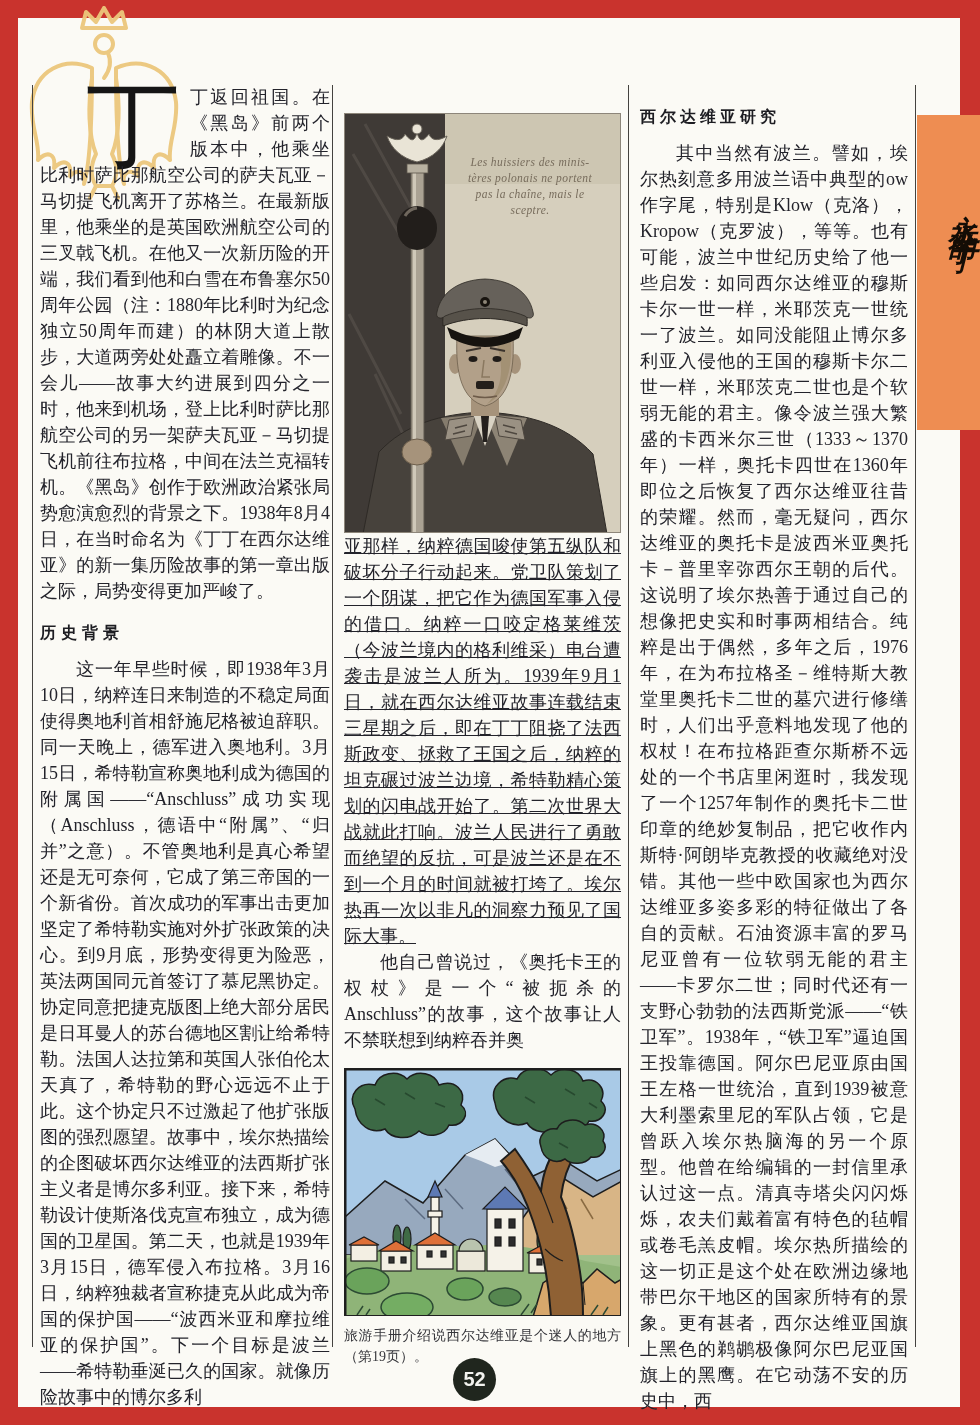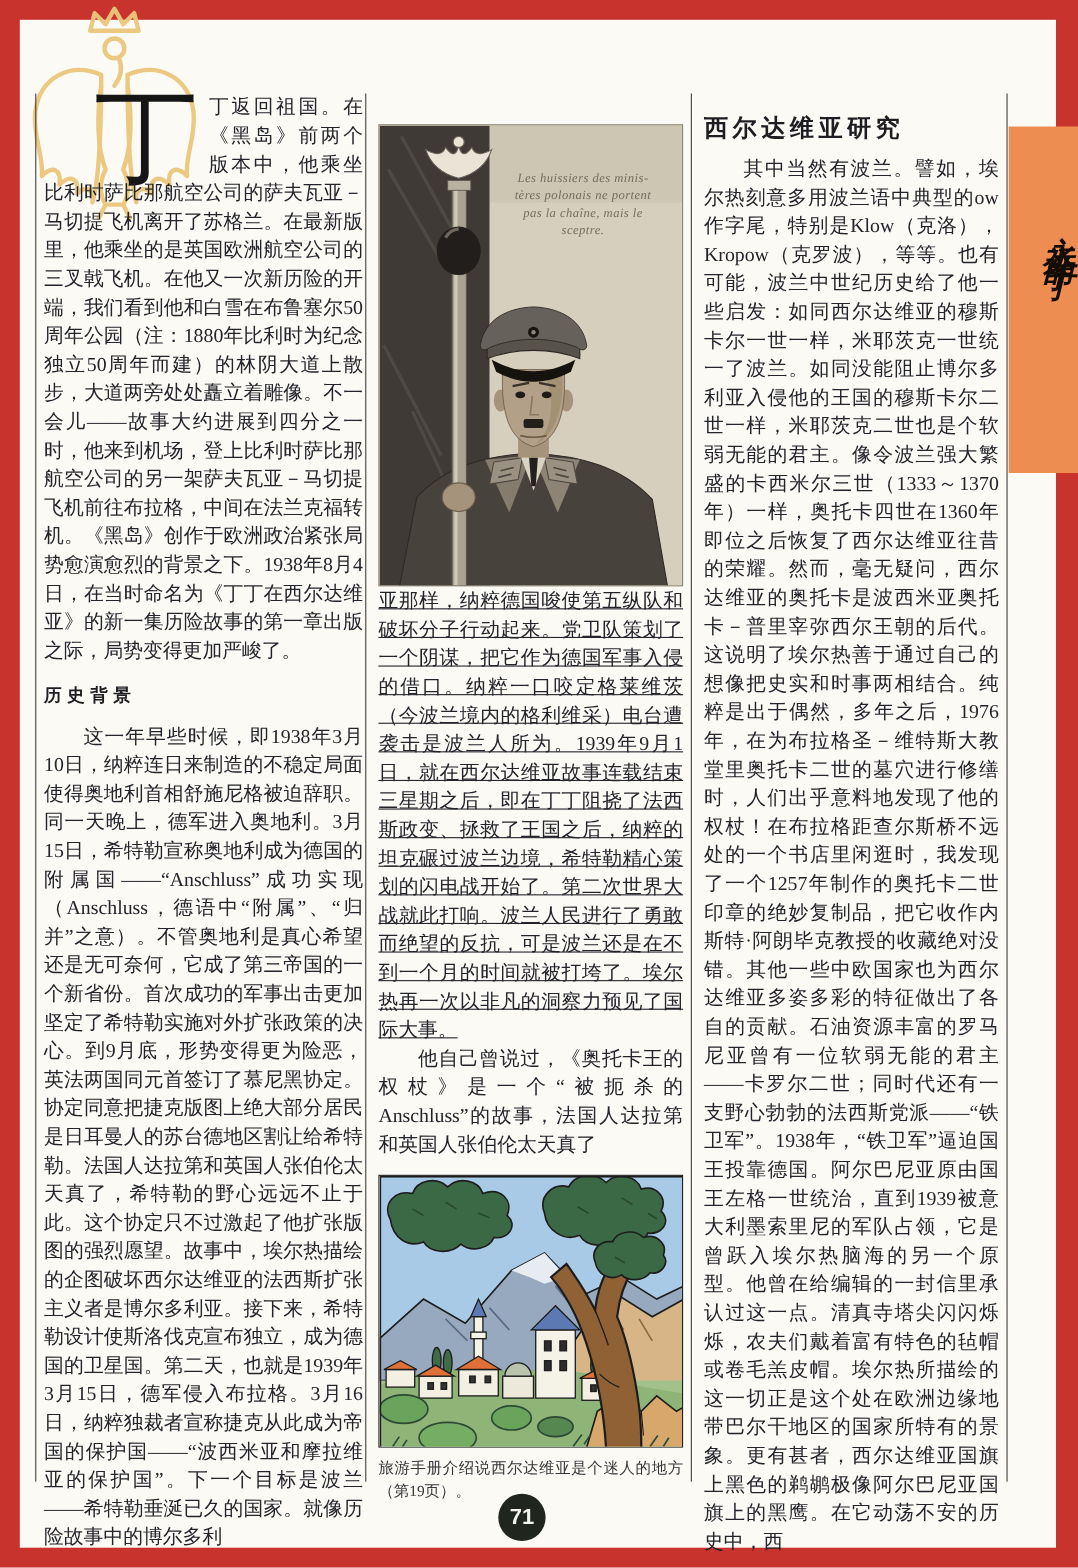--- a/index.html
+++ b/index.html
@@ -11,21 +11,21 @@
   .rule.r1{left:32px;} .rule.r2{left:332px;} .rule.r3{left:628px;} .rule.r4{left:915px;}
   
   .col{position:absolute;color:#23232b;font-size:18px;line-height:26px;text-align:justify;}
   .col p{margin:0;}
   .left-col{left:40px;top:84px;width:290px;}
   .mid-col{left:344px;top:85px;width:277px;}
   .right-col{left:640px;top:88px;width:268px;}
   .indent{text-indent:2em;}
   h2{font-family:"Liberation Sans","DejaVu Sans",sans-serif;color:#1d1d22;margin:0;}
   .h-hist{font-size:16px;letter-spacing:5px;margin:16px 0 10px 0;}
-  .h-study{font-size:22px;letter-spacing:4px;margin:16px 0 10px 0;}
+  .h-study{font-size:16px;letter-spacing:4px;margin:16px 0 10px 0;}
   
   .dropcap{float:left;width:150px;height:78px;text-align:right;font-size:94px;
            line-height:82px;color:#151515;padding-right:10px;box-sizing:border-box;}
   
   .emblem{position:absolute;left:20px;top:4px;z-index:0;}
   .left-col{z-index:1;}
   
   .photo{position:relative;width:277px;height:420px;border:1px solid #8d867a;box-sizing:border-box;overflow:hidden;background:#d4cdbb;margin-top:28px;}
   .photo-text{position:absolute;left:104px;top:40px;width:162px;font-size:11.5px;line-height:16px;
               font-style:italic;color:#776c5c;text-align:center;white-space:pre-line;letter-spacing:.4px;}
@@ -121,21 +121,21 @@
         </g>
         <ellipse cx="72" cy="338" rx="15" ry="13" fill="#a6937b" stroke="#6d5f4c" stroke-width="1"></ellipse>
       </g>
     </svg>
     <div class="photo-text">Les huissiers des minis-
 tères polonais ne portent
 pas la chaîne, mais le
 sceptre.</div>
   </div>
   <p class="midtext">亚那样，纳粹德国唆使第五纵队和破坏分子行动起来。党卫队策划了一个阴谋，把它作为德国军事入侵的借口。纳粹一口咬定格莱维茨（今波兰境内的格利维采）电台遭袭击是波兰人所为。1939年9月1日，就在西尔达维亚故事连载结束三星期之后，即在丁丁阻挠了法西斯政变、拯救了王国之后，纳粹的坦克碾过波兰边境，希特勒精心策划的闪电战开始了。第二次世界大战就此打响。波兰人民进行了勇敢而绝望的反抗，可是波兰还是在不到一个月的时间就被打垮了。埃尔热再一次以非凡的洞察力预见了国际大事。</p>
-  <p class="indent">他自己曾说过，《奥托卡王的权杖》是一个“被扼杀的Anschluss”的故事，法国人达拉第和英国人张伯伦太天真了</p>
+  <p class="indent">他自己曾说过，《奥托卡王的权杖》是一个“被扼杀的Anschluss”的故事，这个故事让人不禁联想到纳粹吞并奥</p>
   <div class="cartoon">
     <svg width="277" height="248" viewBox="0 0 277 248">
       <rect width="277" height="248" fill="#a9cae7"></rect>
       <path d="M0,148 L40,112 L78,134 L120,86 L150,70 L186,108 L220,92 L252,112 L277,100 L277,186 L0,186 Z" fill="#97a9be" stroke="#1d1d1d" stroke-width="1.5"></path>
       <path d="M120,86 L150,70 L170,92 L150,98 L136,92 Z" fill="#e6ecf2"></path>
       <path d="M60,130 L80,150 M100,120 L118,140 M160,100 L176,120 M200,110 L214,128" stroke="#5c6b80" stroke-width="1.5" fill="none"></path>
       <path d="M170,160 L210,104 L248,128 L277,112 L277,205 L170,205 Z" fill="#d8b586" stroke="#1d1d1d" stroke-width="1.5"></path>
       <path d="M210,120 L222,140 M236,130 L248,150" stroke="#8a6b42" stroke-width="1.5" fill="none"></path>
       <rect y="186" width="277" height="62" fill="#a2c18b"></rect>
       <path d="M0,190 C40,176 80,172 120,178 C160,172 200,180 240,192 L277,198 L277,248 L0,248 Z" fill="#8fb478"></path>
@@ -192,14 +192,14 @@
 <div class="col right-col">
   <h2 class="h-study">西尔达维亚研究</h2>
   <p class="indent">其中当然有波兰。譬如，埃尔热刻意多用波兰语中典型的ow作字尾，特别是Klow（克洛），Kropow（克罗波），等等。也有可能，波兰中世纪历史给了他一些启发：如同西尔达维亚的穆斯卡尔一世一样，米耶茨克一世统一了波兰。如同没能阻止博尔多利亚入侵他的王国的穆斯卡尔二世一样，米耶茨克二世也是个软弱无能的君主。像令波兰强大繁盛的卡西米尔三世（1333～1370年）一样，奥托卡四世在1360年即位之后恢复了西尔达维亚往昔的荣耀。然而，毫无疑问，西尔达维亚的奥托卡是波西米亚奥托卡－普里宰弥西尔王朝的后代。这说明了埃尔热善于通过自己的想像把史实和时事两相结合。纯粹是出于偶然，多年之后，1976年，在为布拉格圣－维特斯大教堂里奥托卡二世的墓穴进行修缮时，人们出乎意料地发现了他的权杖！在布拉格距查尔斯桥不远处的一个书店里闲逛时，我发现了一个1257年制作的奥托卡二世印章的绝妙复制品，把它收作内斯特·阿朗毕克教授的收藏绝对没错。其他一些中欧国家也为西尔达维亚多姿多彩的特征做出了各自的贡献。石油资源丰富的罗马尼亚曾有一位软弱无能的君主——卡罗尔二世；同时代还有一支野心勃勃的法西斯党派——“铁卫军”。1938年，“铁卫军”逼迫国王投靠德国。阿尔巴尼亚原由国王左格一世统治，直到1939被意大利墨索里尼的军队占领，它是曾跃入埃尔热脑海的另一个原型。他曾在给编辑的一封信里承认过这一点。清真寺塔尖闪闪烁烁，农夫们戴着富有特色的毡帽或卷毛羔皮帽。埃尔热所描绘的这一切正是这个处在欧洲边缘地带巴尔干地区的国家所特有的景象。更有甚者，西尔达维亚国旗上黑色的鹈鹕极像阿尔巴尼亚国旗上的黑鹰。在它动荡不安的历史中，西</p>
 </div>
 
 <div class="tab">
   <div class="tab-text">永远的丁丁</div>
 </div>
 
 <div class="pagenum">
-  <span>71</span>
+  <span>52</span>
 </div>
 
 </body></html>

